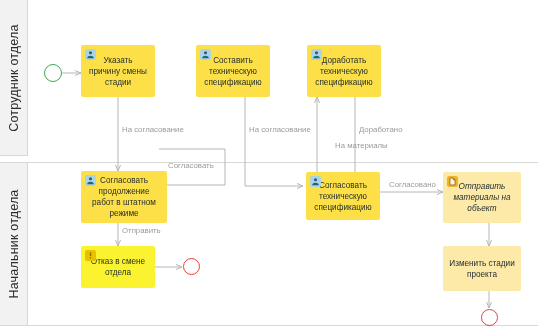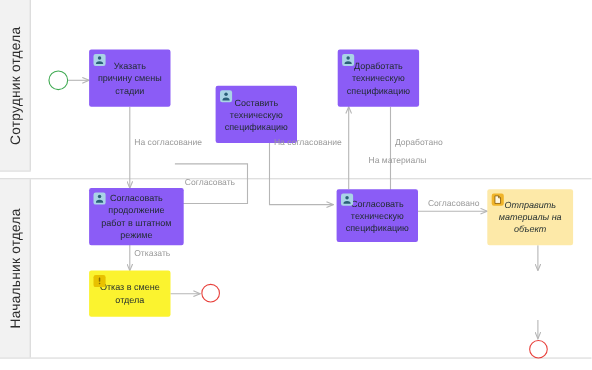--- a/index.html
+++ b/index.html
@@ -80,21 +80,21 @@
     display: flex;
     align-items: center;
     justify-content: center;
     text-align: center;
     padding: 4px 6px 4px 6px;
     font-size: 8.2px;
     line-height: 11px;
     color: #1f2b2e;
   }
   .task.user {
-    background: #8b5cf6;
+    background: #fde047;
   }
   .task.script {
     background: #fde9a8;
   }
   .task.alert {
     background: #fbf32f;
   }
   .task-label {
     display: block;
     width: 100%;
@@ -193,21 +193,21 @@
   <div class="task user" style="left:81px; top:45px; width:74px; height:52px;">
     <span class="node-icon user-icon-box">
       <svg width="9" height="9" viewBox="0 0 12 12">
         <circle cx="6" cy="3.6" r="2.1" fill="#2a5f78"></circle>
         <path d="M1.6 11 a4.4 3.5 0 0 1 8.8 0 z" fill="#2a5f78"></path>
       </svg>
     </span>
     <span class="task-label">Указать причину смены стадии</span>
   </div>
 
-  <div class="task user" style="left:196px; top:45px; width:74px; height:52px;margin-top:33px;">
+  <div class="task user" style="left:196px; top:45px; width:74px; height:52px;">
     <span class="node-icon user-icon-box">
       <svg width="9" height="9" viewBox="0 0 12 12">
         <circle cx="6" cy="3.6" r="2.1" fill="#2a5f78"></circle>
         <path d="M1.6 11 a4.4 3.5 0 0 1 8.8 0 z" fill="#2a5f78"></path>
       </svg>
     </span>
     <span class="task-label">Составить техническую спецификацию</span>
   </div>
 
   <div class="task user" style="left:307px; top:45px; width:74px; height:52px;">
@@ -253,28 +253,31 @@
   <div class="task script" style="left:443px; top:172px; width:78px; height:51px;font-style:italic;">
     <span class="node-icon doc-icon-box">
       <svg width="9" height="9" viewBox="0 0 12 12">
         <path d="M2.6 1.4 h4.4 l2.4 2.4 v6.8 h-6.8 z" fill="#fff7e0" stroke="#8a5b00" stroke-width="1"></path>
         <path d="M7 1.4 v2.4 h2.4" fill="none" stroke="#8a5b00" stroke-width="1"></path>
       </svg>
     </span>
     <span class="task-label">Отправить материалы на объект</span>
   </div>
 
+  <div class="task script" style="left:443px; top:246px; width:78px; height:45px;">
+    <span class="task-label">Изменить стадии проекта</span>
+  </div>
 
   <span class="edge-label" style="left:122px; top:125px;">На согласование</span>
 
   <span class="edge-label" style="left:249px; top:125px;">На согласование</span>
 
   <span class="edge-label" style="left:359px; top:125px;">Доработано</span>
 
   <span class="edge-label" style="left:335px; top:141px;">На материалы</span>
 
   <span class="edge-label" style="left:168px; top:161px;">Согласовать</span>
 
-  <span class="edge-label" style="left:122px; top:226px;">Отказать</span>
+  <span class="edge-label" style="left:122px; top:226px;">Отправить</span>
 
   <span class="edge-label" style="left:389px; top:180px;">Согласовано</span>
 
 </div>
 
 </body></html>

